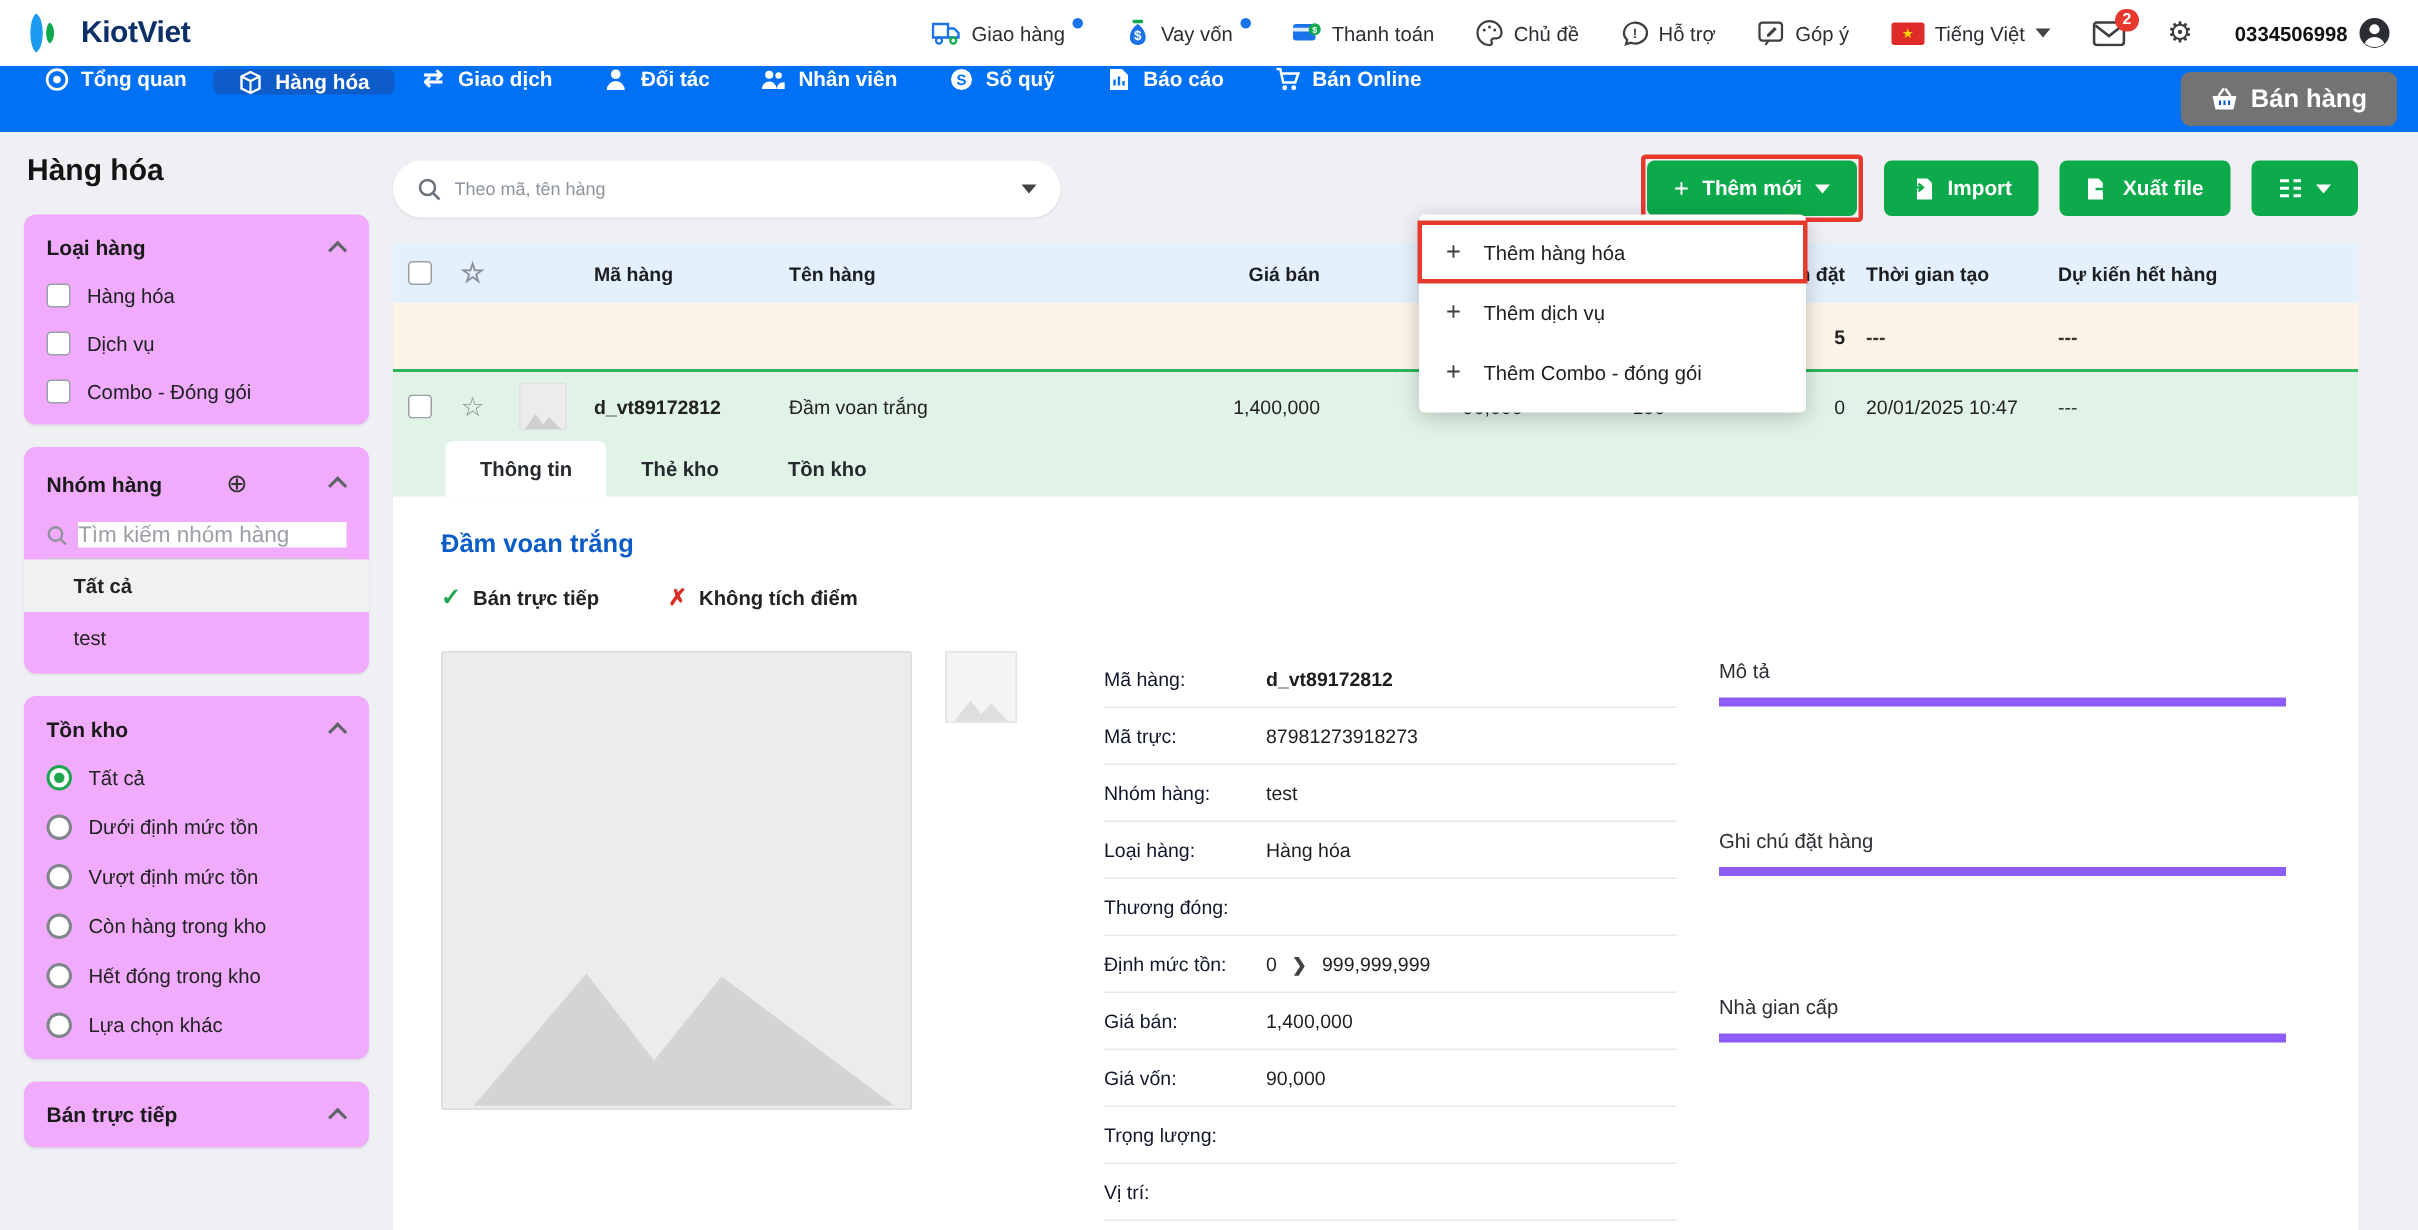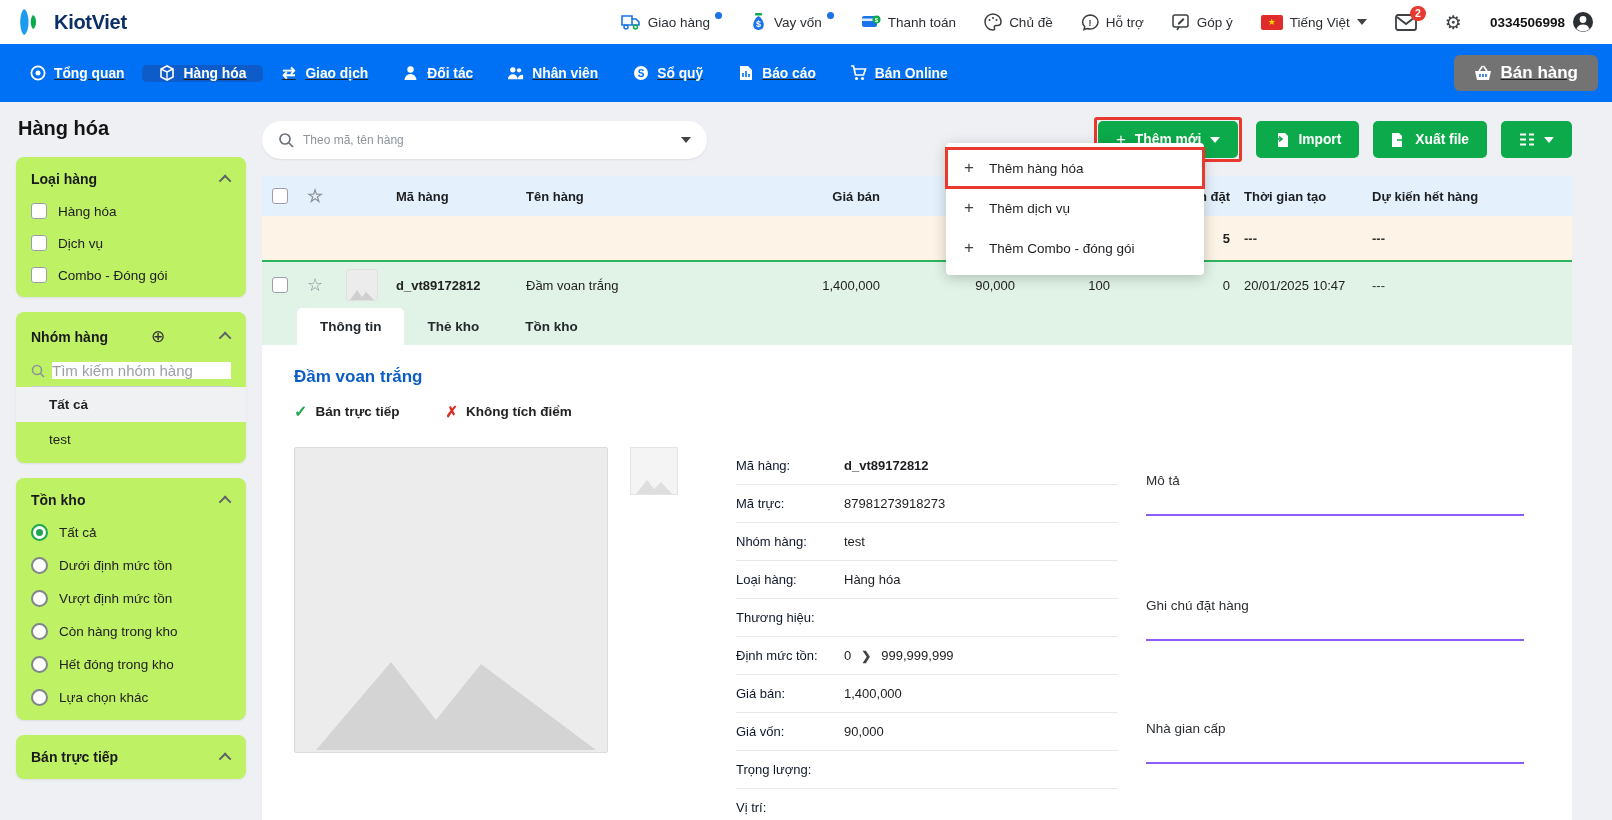--- a/index.html
+++ b/index.html
@@ -14,32 +14,32 @@
   .top-item { display:flex; align-items:center; gap:7px; color:#2b2f33; font-size:13.5px; cursor:pointer; position:relative; }
   .blue-dot { width:7px; height:7px; border-radius:50%; background:#1a73e8; position:relative; top:-7px; margin-left:-2px; }
   .flag { width:22px; height:15px; background:#e02b2b; border-radius:2px; display:flex; align-items:center; justify-content:center; color:#ffd400; font-size:9px; }
   .caret-down { width:0; height:0; border-left:5px solid transparent; border-right:5px solid transparent; border-top:6px solid #444; display:inline-block; }
   .mail-wrap { position:relative; }
   .badge { position:absolute; top:-8px; right:-9px; background:#e8392f; color:#fff; border-radius:8px; min-width:16px; height:15px; font-size:10.5px; font-weight:bold; display:flex; align-items:center; justify-content:center; padding:0 4px; }
   .gear { font-size:19px; color:#3c4043; }
   .phone { font-weight:bold; font-size:13.5px; color:#111; }
 
   
-  .navbar { height:58px; background:#0070f4; display:flex; align-items:center; padding:0 14px 0 12px;text-decoration:underline; }
+  .navbar { height:44px; background:#0070f4; display:flex; align-items:flex-start; padding:0 14px 0 12px; }
   .nav-item { display:flex; align-items:center; gap:8px; color:#fff; font-weight:600; font-size:13.8px; padding:0 17px; cursor:pointer; }
   .nav-item.active { background:#0d5cc9; border-radius:5px; margin:2px 0; }
   .nav-icon { width:17px; height:17px; display:inline-flex; align-items:center; justify-content:center; }
   .nav-glyph { font-size:16px; line-height:1; }
   .sell-btn { margin-left:auto; align-self:center; background:#737373; color:#fff; font-weight:700; border:none; border-radius:6px; height:36px; padding:0 20px; display:flex; align-items:center; gap:9px; font-size:17px; cursor:pointer; }
 
   
   .content { display:flex; padding:0 16px; }
   .left-col { width:230px; flex:none; }
   .page-title { font-size:20px; font-weight:bold; color:#141414; margin:15px 0 17px 2px; }
-  .card { background:#bef264; border-radius:8px; box-shadow:0 1px 2px rgba(0,0,0,.08); padding:14px 15px; margin-bottom:15px; }
+  .card { background:#f0abfc; border-radius:8px; box-shadow:0 1px 2px rgba(0,0,0,.08); padding:14px 15px; margin-bottom:15px; }
   .card-head { display:flex; align-items:center; font-size:14px; font-weight:bold; color:#1a1a1a; }
   .chev-up { width:9px; height:9px; border-left:2px solid #5f6368; border-top:2px solid #5f6368; transform:rotate(45deg) translateY(2px); margin-left:auto; }
   .circle-plus { margin-left:auto; margin-right:14px; font-size:17px; color:#333; font-weight:normal; }
   .check-row { display:flex; align-items:center; gap:11px; margin-top:16px; font-size:13.5px; color:#202124; cursor:pointer; }
   .cbox { width:16px; height:16px; border:1.5px solid #9aa0a6; border-radius:3px; background:#fff; flex:none; }
   .group-search { display:flex; align-items:center; gap:7px; border-bottom:1px solid #c7cace; padding:9px 0 7px; margin-top:6px; }
   .group-search input { border:none; outline:none; width:100%; font-size:15px; font-family:inherit; color:#333; }
   .group-search input::placeholder { color:#9aa0a6; }
   .group-list { margin:0 -15px -14px; padding-bottom:6px; }
   .group-item { padding:10px 15px 10px 33px; font-size:13.5px; cursor:pointer; }
@@ -87,21 +87,21 @@
   .detail-body { display:flex; }
   .imgbox { width:314px; height:306px; background:#ececec; border:1px solid #dcdcdc; border-radius:2px; display:flex; align-items:flex-end; justify-content:center; overflow:hidden; flex:none; }
   .thumb2 { width:48px; height:48px; background:#f4f4f4; border:1px solid #e4e4e4; margin-left:22px; display:flex; align-items:flex-end; justify-content:center; overflow:hidden; flex:none; }
   .fields { width:382px; margin-left:58px; flex:none; }
   .frow { display:flex; align-items:center; min-height:38px; border-bottom:1px solid #e8e8e8; padding:4px 0; }
   .flabel { width:108px; color:#0f172a; flex:none; }
   .fvalue { color:#1c1e21; }
   .fvalue.b { font-weight:bold; }
   .range-sep { font-weight:bold; color:#444; margin:0 10px; font-size:12px; }
   .rightcol { width:378px; margin-left:28px; flex:none; padding-top:6px; }
-  .rfield { border-bottom:2px solid #8b5cf6; padding-bottom:26px; color:#2b2f33; font-size:13.5px;margin-top:20px; }
+  .rfield { border-bottom:6px solid #8b5cf6; padding-bottom:10px; color:#2b2f33; font-size:13.5px; }
   .rf1 { margin-bottom:82px; } .rf2 { margin-bottom:80px; }
 
   
   .dropdown { position:absolute; left:946px; top:143px; width:258px; background:#fff; border-radius:4px; box-shadow:0 3px 14px rgba(0,0,0,.22); padding:5px 0 7px; z-index:50; }
   .menu-item { display:flex; align-items:center; gap:15px; padding:10px 18px; font-size:13.5px; color:#1c1e21; cursor:pointer; }
   .menu-plus { font-size:17px; color:#3c4043; }
   .menu-item.annotated { outline:3px solid #e8392f; outline-offset:-2px; }
 
   svg { display:block; }
 </style>
@@ -525,21 +525,21 @@
           </div>
           <div class="frow">
             <span class="flabel">Nhóm hàng:</span>
             <span class="fvalue">test</span>
           </div>
           <div class="frow">
             <span class="flabel">Loại hàng:</span>
             <span class="fvalue">Hàng hóa</span>
           </div>
           <div class="frow">
-            <span class="flabel">Thương hiệu:</span>
+            <span class="flabel">Thương đóng:</span>
             <span class="fvalue"></span>
           </div>
           <div class="frow">
             <span class="flabel">Định mức tồn:</span>
             <span class="fvalue">0</span>
             <span class="range-sep">❯</span>
             <span class="fvalue">999,999,999</span>
           </div>
           <div class="frow">
             <span class="flabel">Giá bán:</span>

